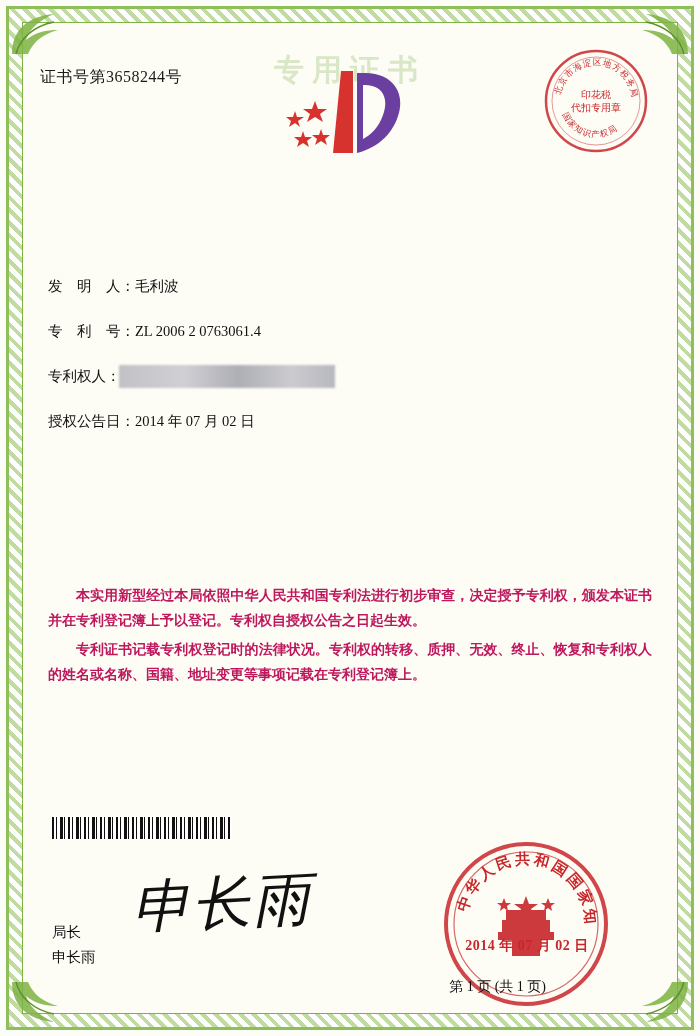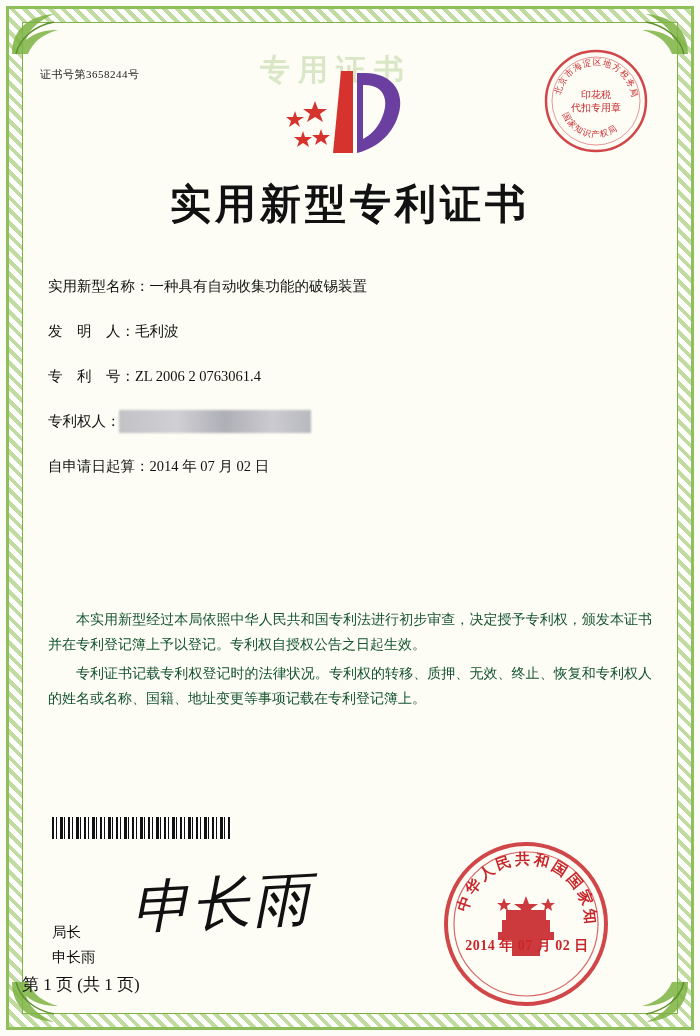--- a/index.html
+++ b/index.html
@@ -54,36 +54,36 @@
   
   .content {
     position: absolute;
     left: 22px; top: 22px;
     width: 656px; height: 992px;
   }
 
   .cert-no {
     position: absolute;
     left: 18px; top: 45px;
-    font-size: 11px;
+    font-size: 16px;
     color: #1a1a1a;
     letter-spacing: 0.5px;
   }
 
   
   .logo {
     position: absolute;
     left: 247px; top: 35px;
     width: 150px; height: 110px;
   }
 
   
   .watermark {
     position: absolute;
-    left: 164px; top: 28px;
+    left: 178px; top: 28px;
     width: 300px;
     text-align: center;
     font-size: 30px;
     color: rgba(150,190,110,0.35);
     letter-spacing: 8px;
     font-family: "Liberation Serif", serif;
     font-weight: bold;
   }
 
   .title {
@@ -113,42 +113,44 @@
   .field .lab {
     display: inline-block;
   }
   .field .val {
     display: inline-block;
   }
   .redact {
     display: inline-block;
     position: relative;
     color: transparent;
+    padding-left: 24px;
   }
   .redact::after {
     content: "";
     position: absolute;
     left: -2px; top: -2px; right: -2px; bottom: -2px;
     background: linear-gradient(90deg,
       rgba(190,190,195,0.95) 0%,
       rgba(205,205,210,0.95) 30%,
       rgba(170,170,178,0.95) 55%,
       rgba(200,200,205,0.95) 80%,
       rgba(180,180,188,0.95) 100%);
     filter: blur(1.2px);
   }
 
   .paragraphs {
     position: absolute;
-    left: 26px; top: 585px;
+    left: 26px; top: 561px;
     width: 604px;
     font-size: 14px;
     line-height: 25px;
-    color: #14532d;
+    color: #be185d;
     text-align: justify;
+    font-weight: bold;
   }
   .paragraphs p {
     margin: 0 0 4px 0;
     text-indent: 2em;
   }
 
   
   .barcode {
     position: absolute;
     left: 30px; top: 795px;
@@ -202,22 +204,22 @@
   .seal-small {
     position: absolute;
     right: 28px; top: 25px;
     width: 108px; height: 108px;
   }
 
   .footer {
     position: absolute;
     left: 0; bottom: 18px;
     width: 524px;
-    text-align: left;
-    font-size: 17px;
+    text-align: right;
+    font-size: 14px;
     color: #111;
   }
 </style>
 </head>
 <body>
 
 <div class="page">
 
   <div class="border-outer"></div>
   <div class="border-inner-frame"></div>
@@ -263,37 +265,33 @@
 
         <g fill="#d6332e">
           <polygon points="46,44 49,52 58,52 51,57 54,65 46,60 38,65 41,57 34,52 43,52"></polygon>
           <polygon points="26,54 28,60 35,60 29,64 31,70 26,66 20,70 22,64 17,60 24,60"></polygon>
           <polygon points="34,74 36,80 43,80 38,84 40,90 34,86 28,90 30,84 25,80 32,80"></polygon>
           <polygon points="52,72 54,78 61,78 56,82 58,88 52,84 46,88 48,82 43,78 50,78"></polygon>
         </g>
       </svg>
     </div>
 
-    <div class="title">实用新型专利证书</div>
 
     <div class="fields">
-      <div class="field">
-        <span class="lab">实用新型名称：</span><span class="val">一种具有自动收集功能的破锡装置</span>
-      </div>
       <div class="field">
         <span class="lab">发　明　人：</span><span class="val">毛利波</span>
       </div>
       <div class="field">
         <span class="lab">专　利　号：</span><span class="val">ZL 2006 2 0763061.4</span>
       </div>
       <div class="field">
         <span class="lab">专利权人：</span><span class="val redact">深圳市＊＊＊＊科技有限公司</span>
       </div>
       <div class="field">
-        <span class="lab">自申请日起算：</span><span class="val">2014 年 07 月 02 日</span>
+        <span class="lab">授权公告日：</span><span class="val">2014 年 07 月 02 日</span>
       </div>
     </div>
 
     <div class="paragraphs">
       <p>本实用新型经过本局依照中华人民共和国专利法进行初步审查，决定授予专利权，颁发本证书并在专利登记簿上予以登记。专利权自授权公告之日起生效。</p>
       <p>专利证书记载专利权登记时的法律状况。专利权的转移、质押、无效、终止、恢复和专利权人的姓名或名称、国籍、地址变更等事项记载在专利登记簿上。</p>
     </div>
 
     <div class="barcode"></div>
 

